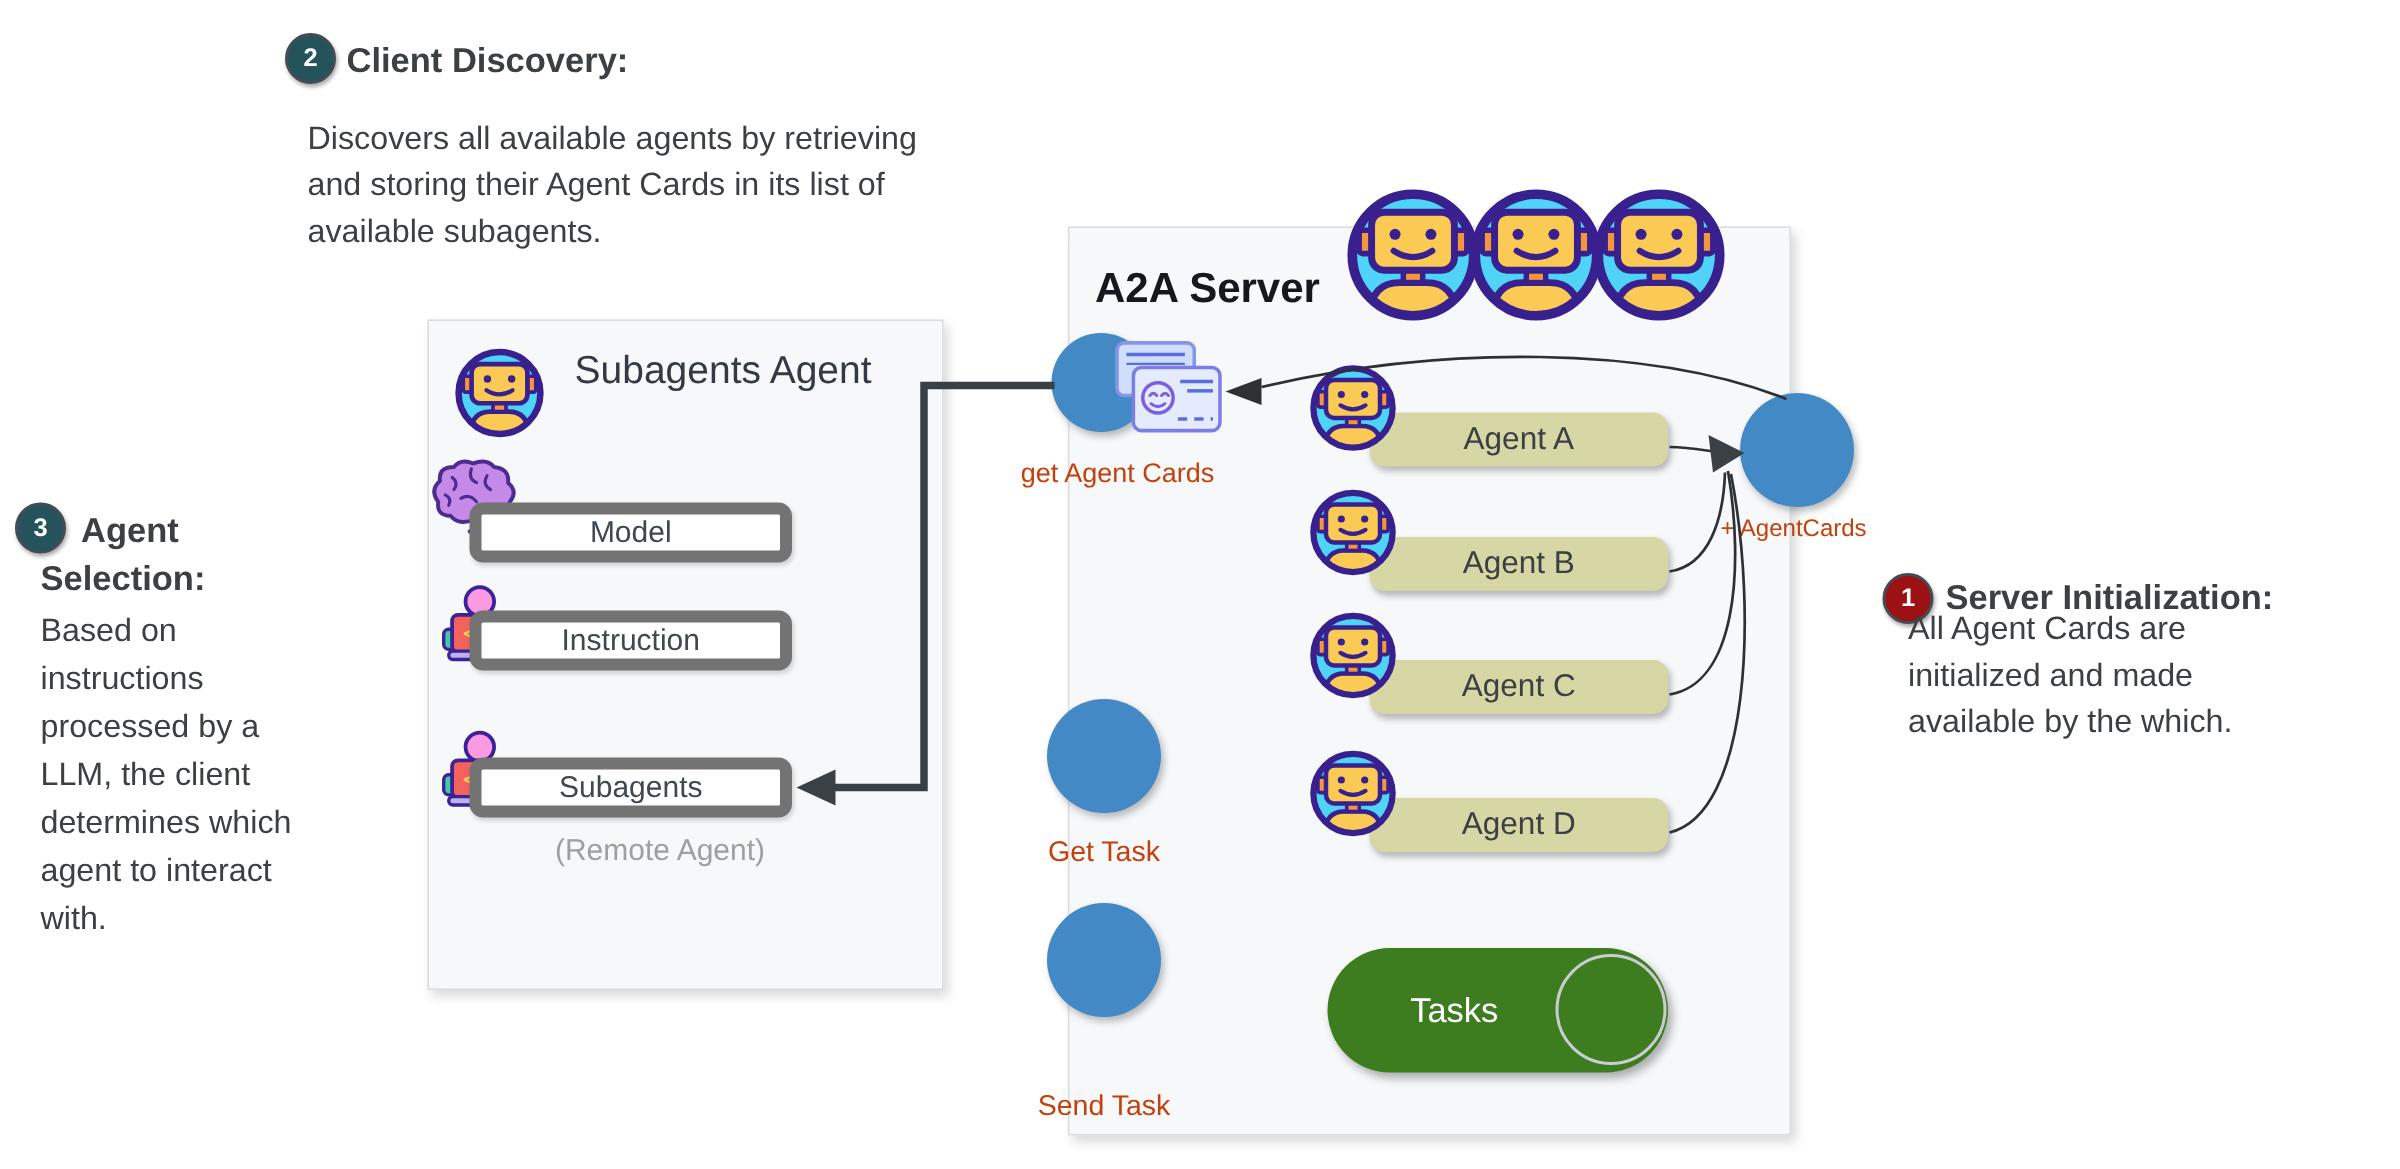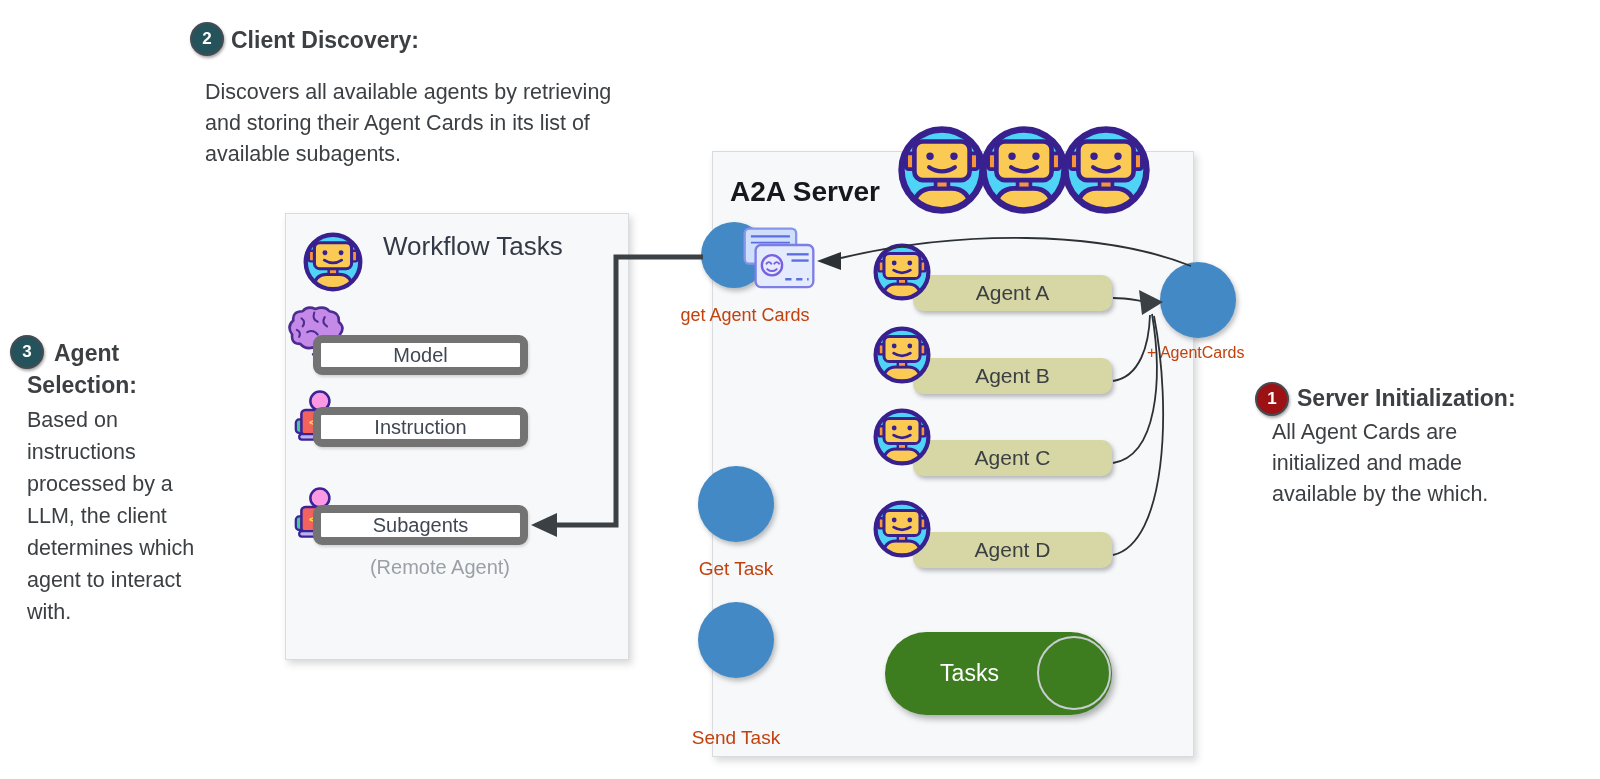--- a/index.html
+++ b/index.html
@@ -131,31 +131,31 @@
     <div>instructions</div>
     <div>processed by a</div>
     <div>LLM, the client</div>
     <div>determines which</div>
     <div>agent to interact</div>
     <div>with.</div>
   </div>
 
   <span class="badge badge-red abs" style="left:1255px;top:382px;">1</span>
   <div class="ann-title" style="left:1297px;top:385px;">Server Initialization:</div>
-  <div class="ann-body" style="left:1272px;top:417px;">
+  <div class="ann-body" style="left:1272px;top:404px;">
     <div>All Agent Cards are</div>
     <div>initialized and made</div>
     <div>available by the which.</div>
   </div>
 
   <div class="panel panel-workflow"></div>
   <svg class="icon" style="left:302px;top:231px;" width="62" height="62">
       <use href="#sym-robot"></use>
     </svg>
-  <div class="wf-title">Workflow Tasks</div>
+  <div class="wf-title">Subagents Agent</div>
 
   <svg class="icon" style="left:284px;top:304px;" width="64" height="53">
       <use href="#sym-brain"></use>
     </svg>
   <div class="comp-box" style="top:335px;">Model</div>
 
   <svg class="icon" style="left:293px;top:384px;" width="56" height="62">
       <use href="#sym-coder"></use>
     </svg>
   <div class="comp-box" style="top:407px;">Instruction</div>

